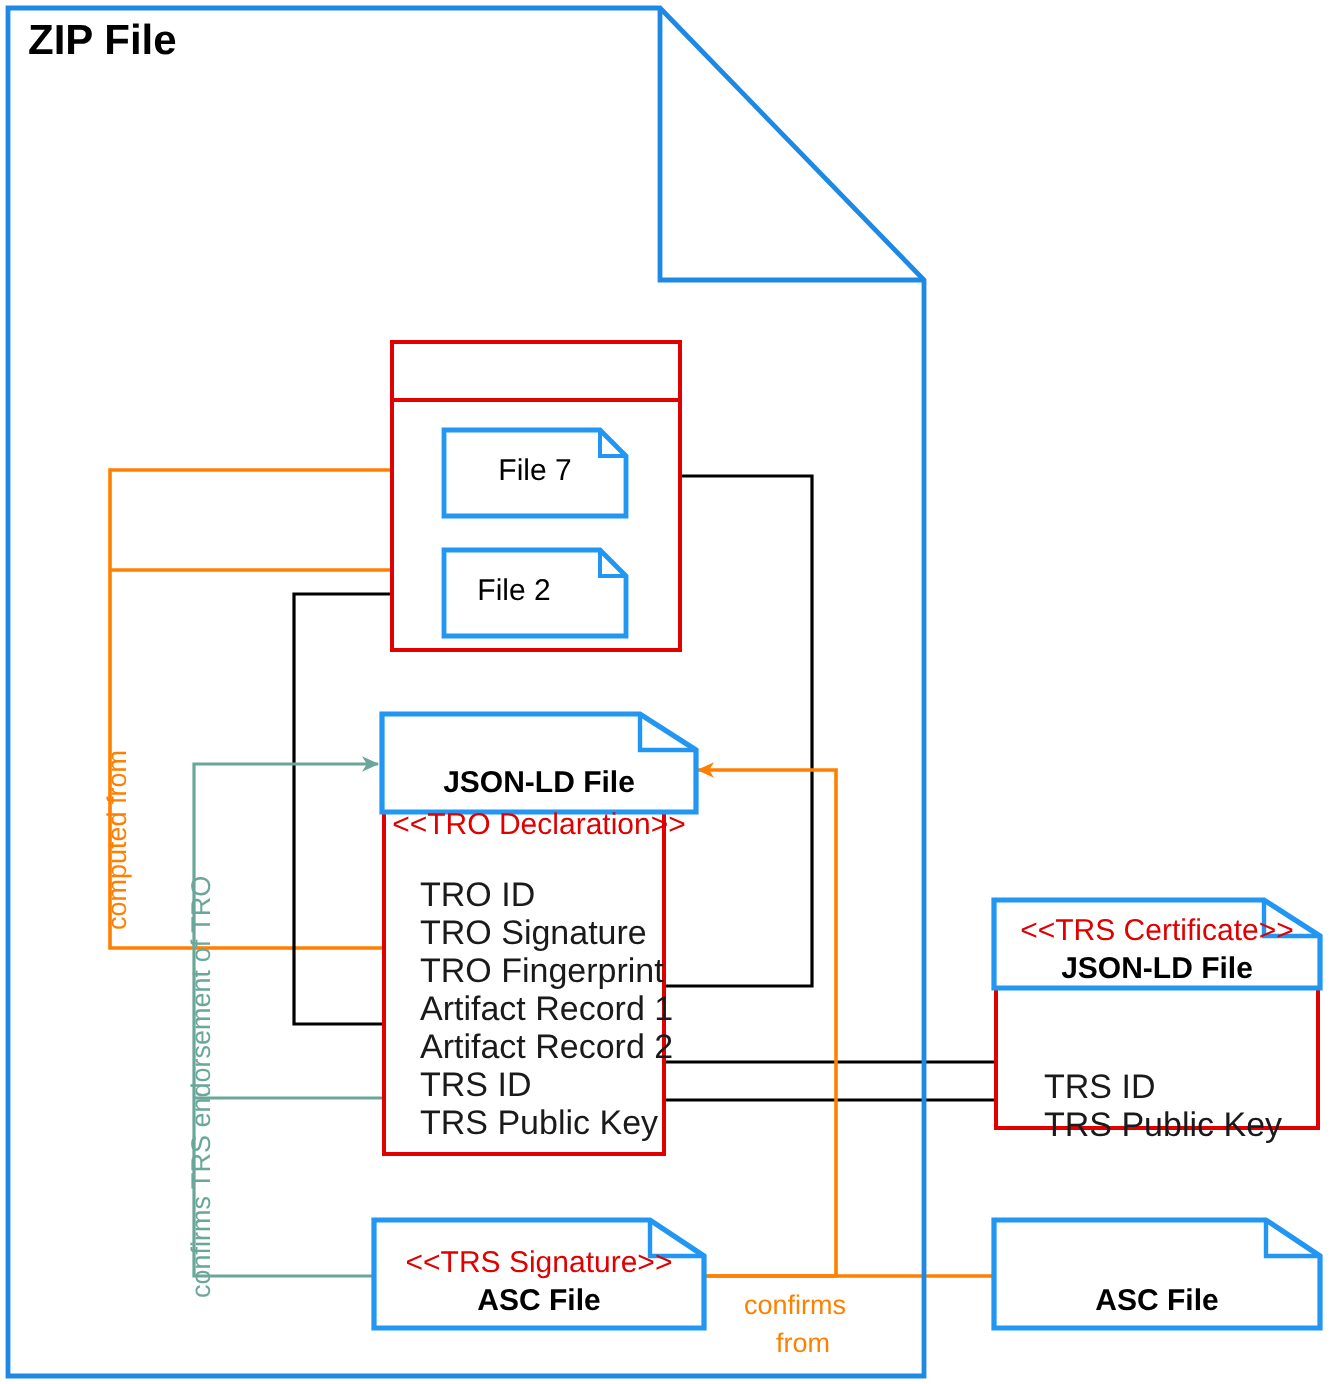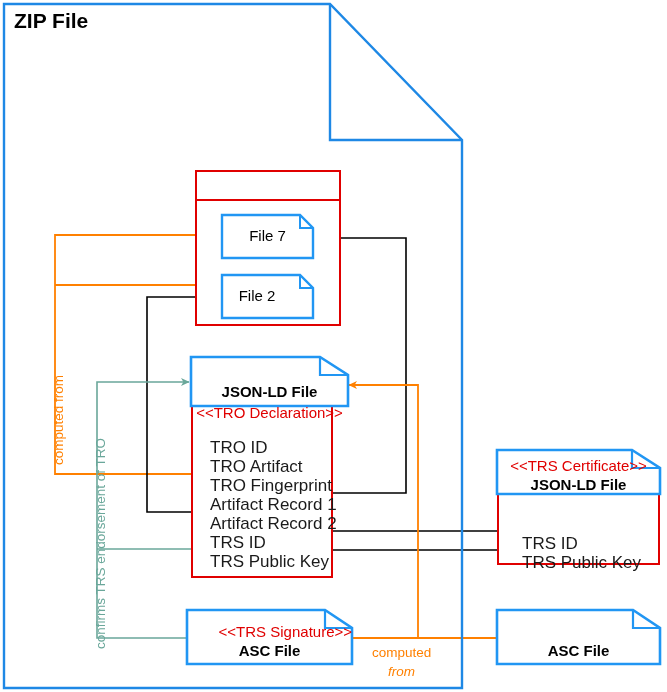--- a/index.html
+++ b/index.html
@@ -146,50 +146,50 @@
   <div class="node" style="left:191px; top:405px; width:142px; height:173px; border:2px solid #e00000; background:#ffffff; z-index:3;"></div>
 
   <svg class="layer" viewBox="0 0 667 692" style="z-index:4;">
     <path d="M 191 357 L 320 357 L 348 375 L 348 406 L 191 406 Z" fill="#ffffff" stroke="#2196f3" stroke-width="2.6"></path>
     <path d="M 320 357 L 320 375 L 348 375" fill="none" stroke="#2196f3" stroke-width="2.2"></path>
   </svg>
   <div class="txt stereo ctr" style="left:191px; top:376px; width:157px; z-index:6;margin-top:28px;">&lt;&lt;TRO Declaration&gt;&gt;</div>
   <div class="txt subtitle ctr" style="left:191px; top:383px; width:157px; z-index:6;">JSON-LD File</div>
 
   <div class="txt rowlabel" style="left:210px; top:427px; z-index:6;">TRO ID</div>
-  <div class="txt rowlabel" style="left:210px; top:446px; z-index:6;">TRO Artifact</div>
+  <div class="txt rowlabel" style="left:210px; top:446px; z-index:6;">TRO Signature</div>
   <div class="txt rowlabel" style="left:210px; top:465px; z-index:6;">TRO Fingerprint</div>
   <div class="txt rowlabel" style="left:210px; top:484px; z-index:6;">Artifact Record 1</div>
   <div class="txt rowlabel" style="left:210px; top:503px; z-index:6;">Artifact Record 2</div>
   <div class="txt rowlabel" style="left:210px; top:522px; z-index:6;">TRS ID</div>
   <div class="txt rowlabel" style="left:210px; top:541px; z-index:6;">TRS Public Key</div>
 
   <div class="node" style="left:497px; top:493px; width:163px; height:72px; border:2px solid #e00000; background:#ffffff; z-index:3;"></div>
   <svg class="layer" viewBox="0 0 667 692" style="z-index:4;">
     <path d="M 497 450 L 632 450 L 660 468 L 660 494 L 497 494 Z" fill="#ffffff" stroke="#2196f3" stroke-width="2.6"></path>
     <path d="M 632 450 L 632 468 L 660 468" fill="none" stroke="#2196f3" stroke-width="2.2"></path>
   </svg>
   <div class="txt stereo ctr" style="left:497px; top:457px; width:163px; z-index:6;">&lt;&lt;TRS Certificate&gt;&gt;</div>
   <div class="txt subtitle ctr" style="left:497px; top:476px; width:163px; z-index:6;">JSON-LD File</div>
   <div class="txt rowlabel" style="left:522px; top:523px; z-index:6;">TRS ID</div>
   <div class="txt rowlabel" style="left:522px; top:542px; z-index:6;">TRS Public Key</div>
 
   <svg class="layer" viewBox="0 0 667 692" style="z-index:4;">
     <path d="M 187 610 L 325 610 L 352 628 L 352 664 L 187 664 Z" fill="#ffffff" stroke="#2196f3" stroke-width="2.6"></path>
     <path d="M 325 610 L 325 628 L 352 628" fill="none" stroke="#2196f3" stroke-width="2.2"></path>
   </svg>
-  <div class="txt stereo ctr" style="left:187px; top:623px; width:165px; z-index:6;text-align:right;">&lt;&lt;TRS Signature&gt;&gt;</div>
+  <div class="txt stereo ctr" style="left:187px; top:623px; width:165px; z-index:6;">&lt;&lt;TRS Signature&gt;&gt;</div>
   <div class="txt subtitle ctr" style="left:187px; top:642px; width:165px; z-index:6;">ASC File</div>
 
   <svg class="layer" viewBox="0 0 667 692" style="z-index:4;">
     <path d="M 497 610 L 633 610 L 660 628 L 660 664 L 497 664 Z" fill="#ffffff" stroke="#2196f3" stroke-width="2.6"></path>
     <path d="M 633 610 L 633 628 L 660 628" fill="none" stroke="#2196f3" stroke-width="2.2"></path>
   </svg>
   <div class="txt subtitle ctr" style="left:497px; top:642px; width:163px; z-index:6;">ASC File</div>
 
   <div class="txt edgelabel-orange vlabel" style="left:51px; top:465px; transform: rotate(-90deg); z-index:7;">computed from</div>
 
   <div class="txt edgelabel-teal vlabel" style="left:93px; top:649px; transform: rotate(-90deg); z-index:7;">confirms TRS endorsement of TRO</div>
 
-  <div class="txt edgelabel-orange" style="left:372px; top:645px; z-index:7;">computed</div>
-  <div class="txt edgelabel-orange" style="left:388px; top:664px; z-index:7;font-style:italic;">from</div>
+  <div class="txt edgelabel-orange" style="left:372px; top:645px; z-index:7;">confirms</div>
+  <div class="txt edgelabel-orange" style="left:388px; top:664px; z-index:7;">from</div>
 
 </div>
 
 </body></html>

